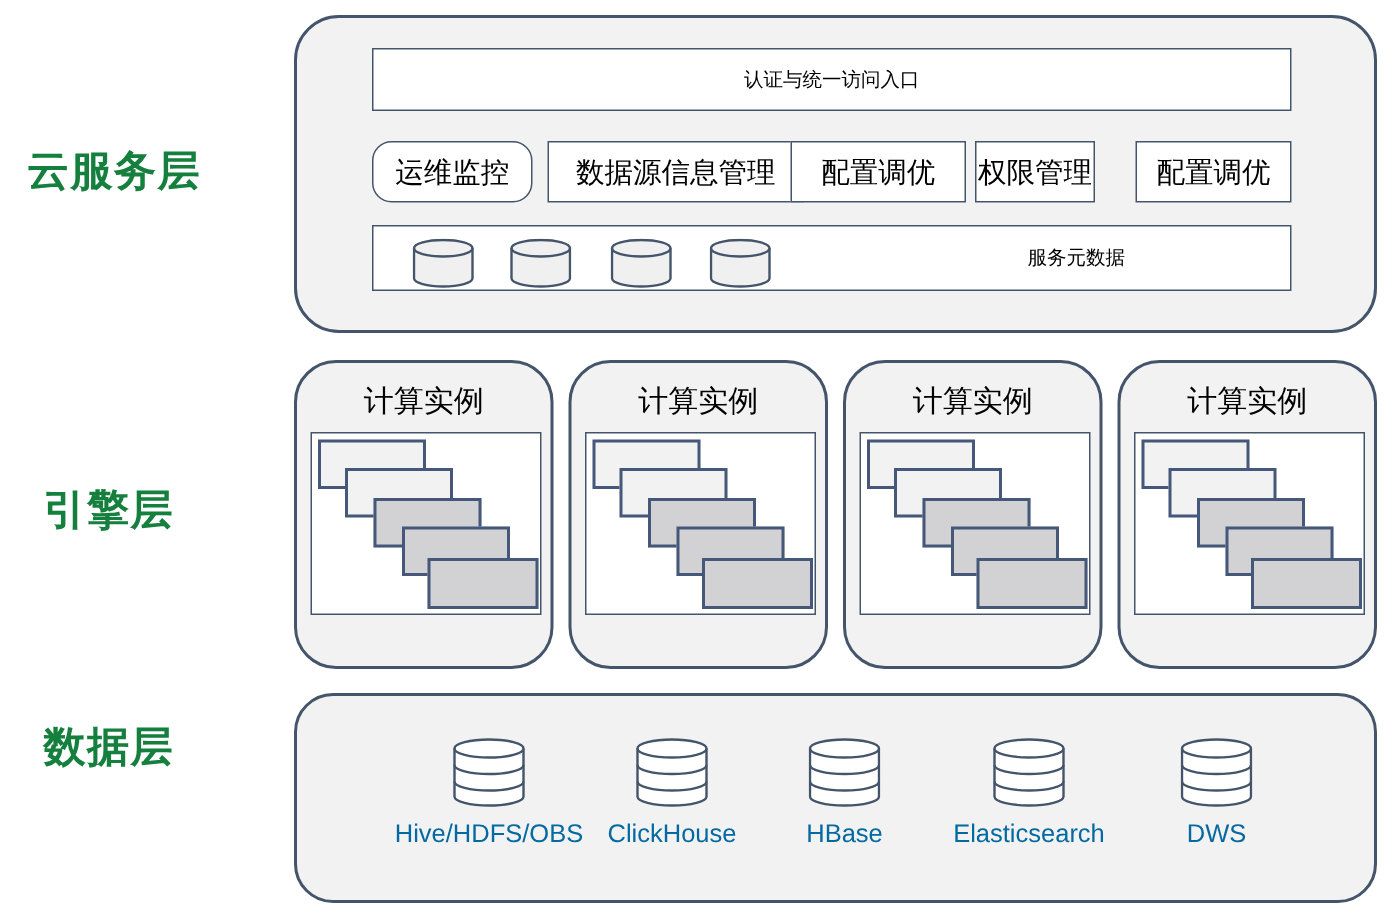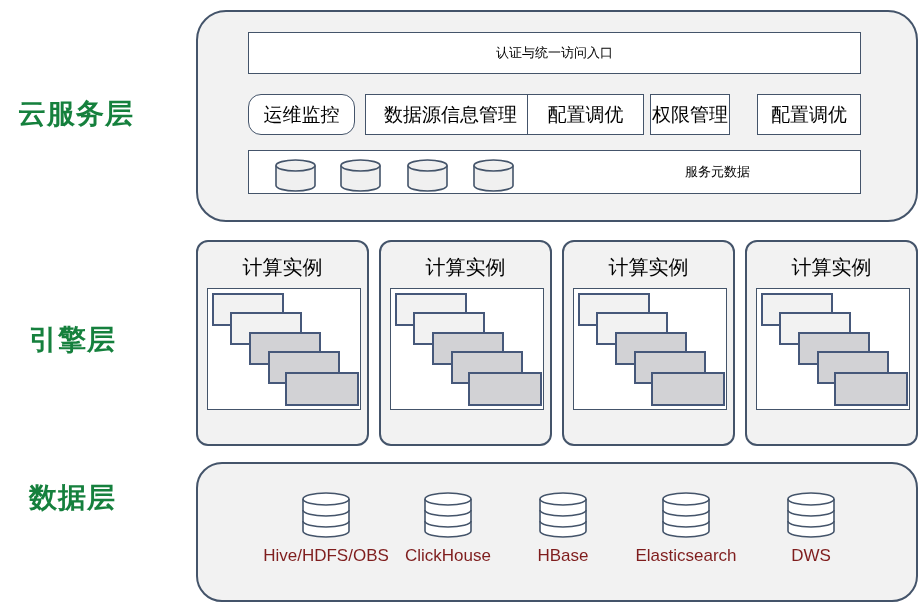--- a/index.html
+++ b/index.html
@@ -72,21 +72,21 @@
   #engine-row {
     position: absolute;
     left: 196px; top: 240px; width: 722px; height: 206px;
     display: flex; gap: 10px;
   }
   .instance-card {
     position: relative;
     flex: 1 1 0;
     background: #F2F2F2;
     border: 2px solid #44546A;
-    border-radius: 12px;
+    border-radius: 28px;
   }
   .instance-title {
     margin-top: 12px;
     text-align: center;
     font-family: "DejaVu Serif", "Liberation Serif", serif;
     font-size: 20px;
     color: #000000;
     white-space: nowrap;
   }
   .stack-box {
@@ -114,21 +114,21 @@
     gap: 8px;
   }
   #store-0 { left: 48px; }
   #store-1 { left: 170px; }
   #store-2 { left: 285px; }
   #store-3 { left: 408px; }
   #store-4 { left: 533px; }
   .store-label {
     font-family: "Liberation Sans", "DejaVu Sans", sans-serif;
     font-size: 17px;
-    color: #7f1d1d;
+    color: #0369a1;
     white-space: nowrap;
   }
 </style>
 </head>
 <body>
 
 <div class="layer-label" id="label-cloud">云服务层</div>
 <div class="layer-label" id="label-engine">引擎层</div>
 <div class="layer-label" id="label-data">数据层</div>
 

